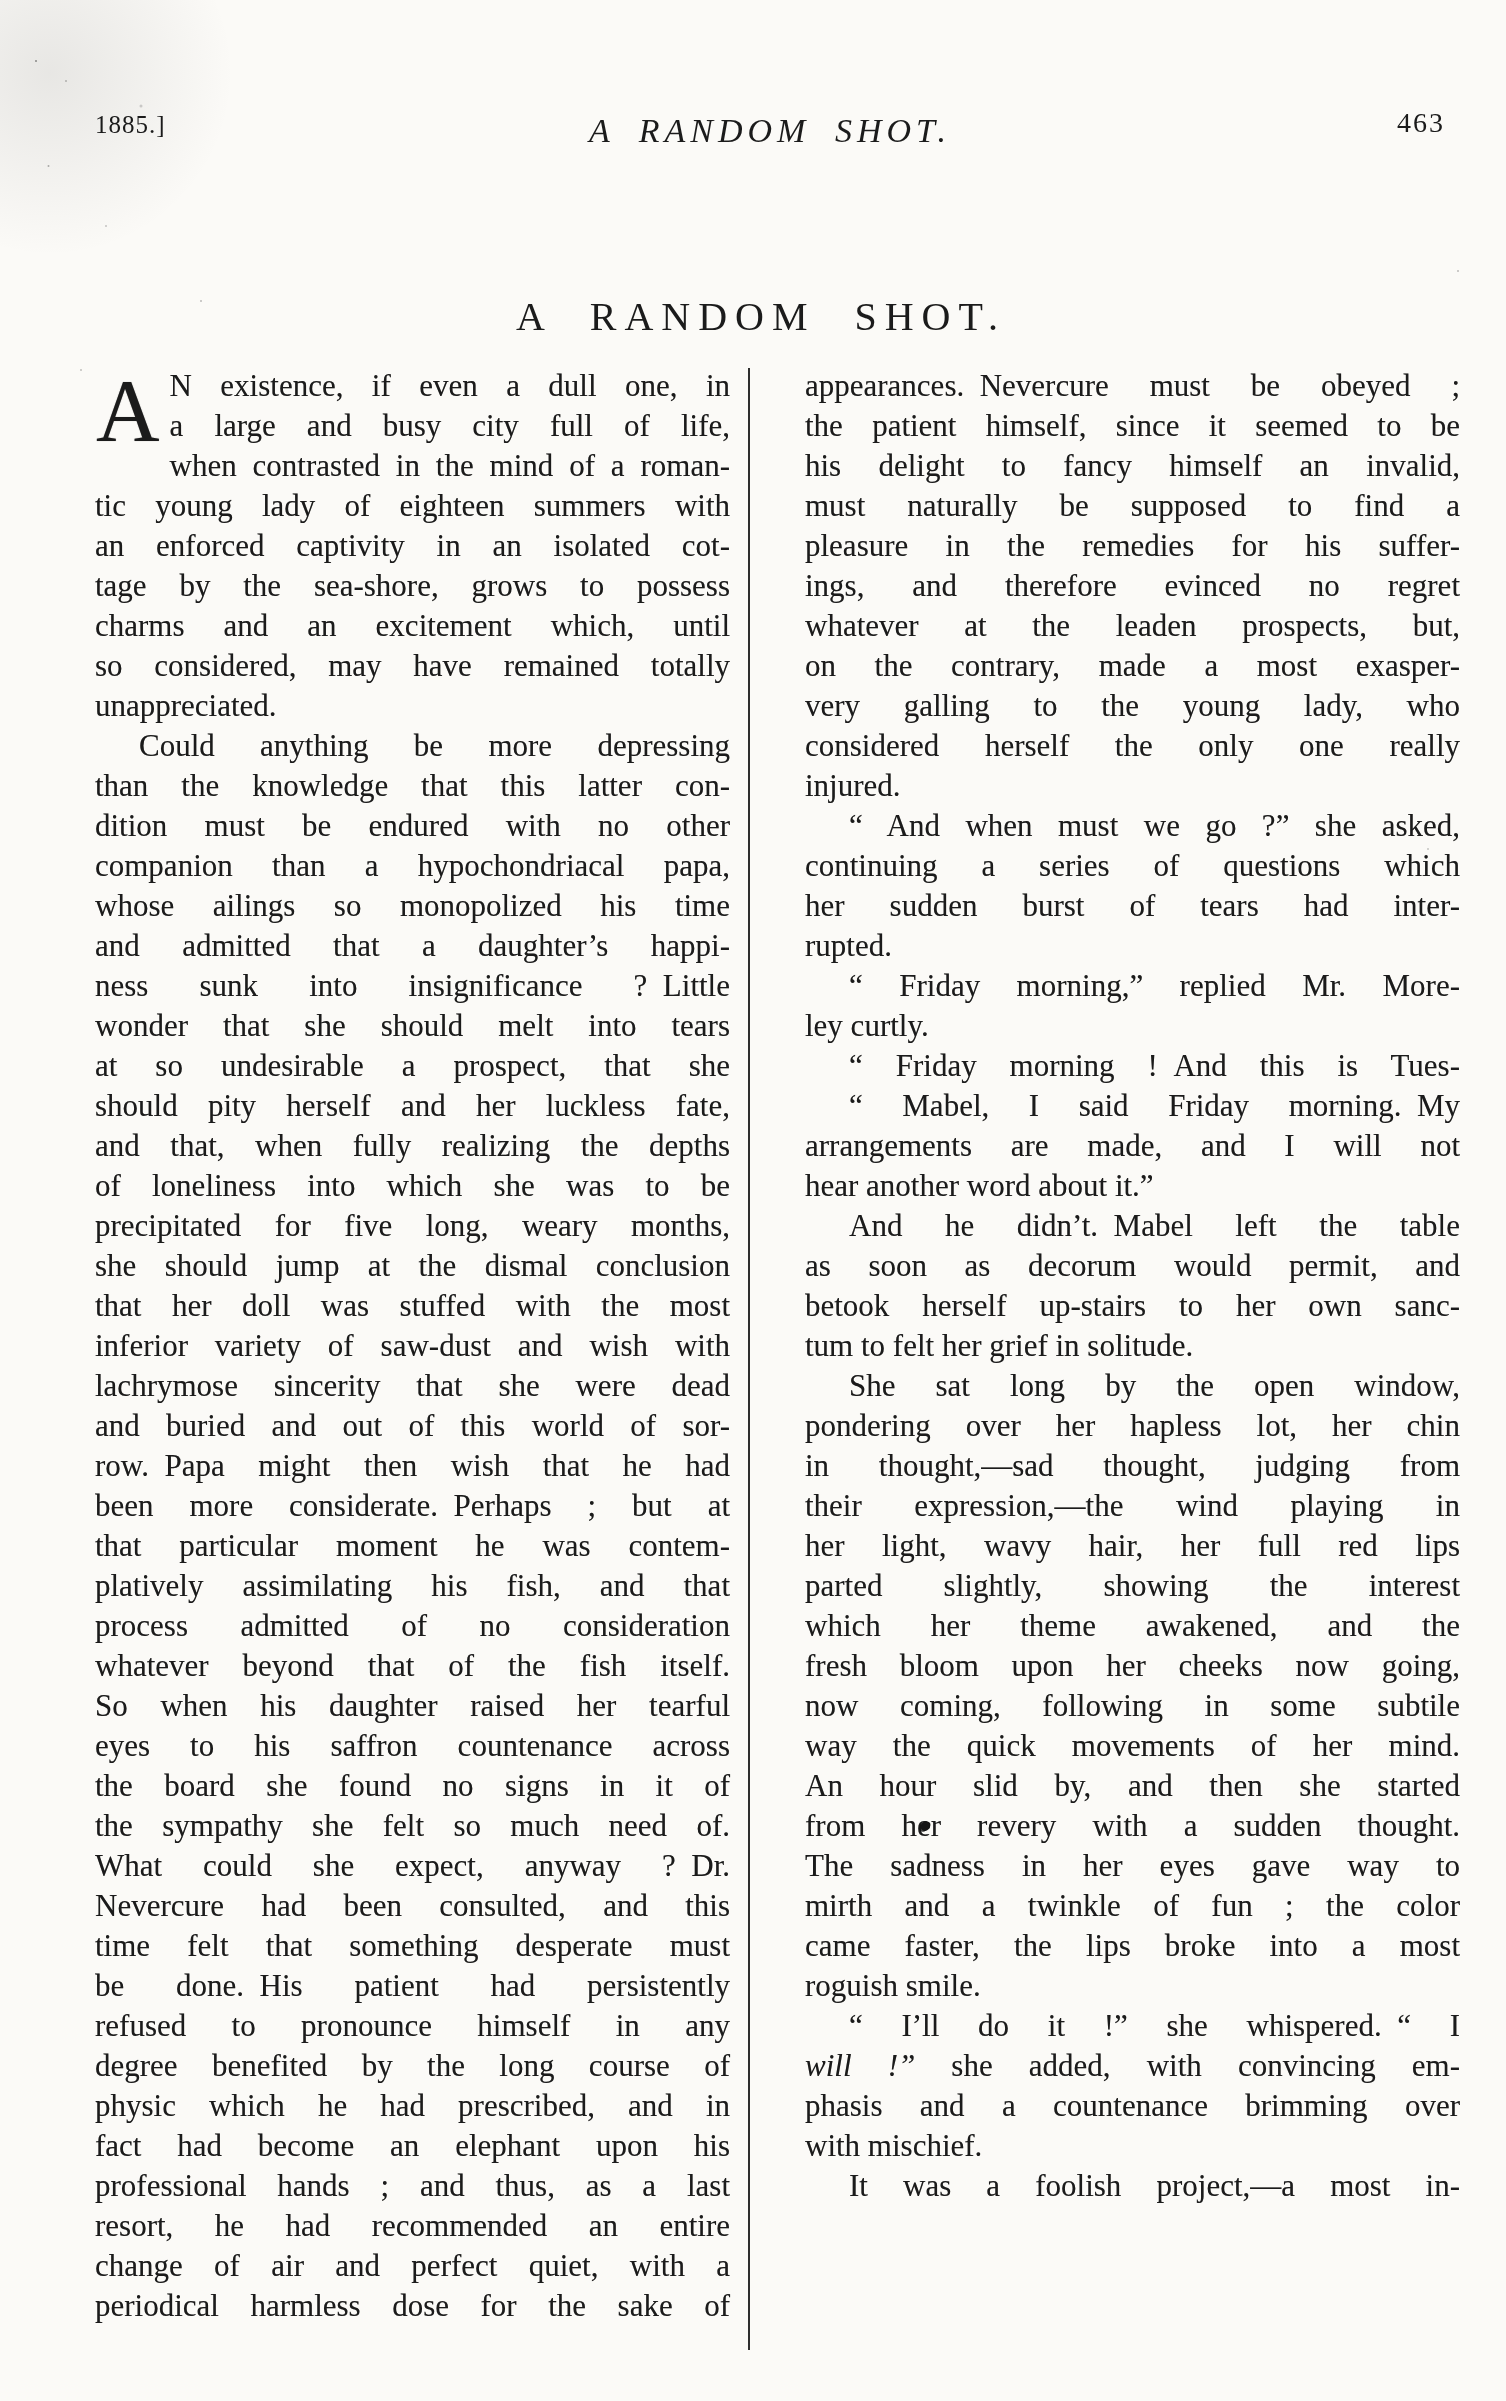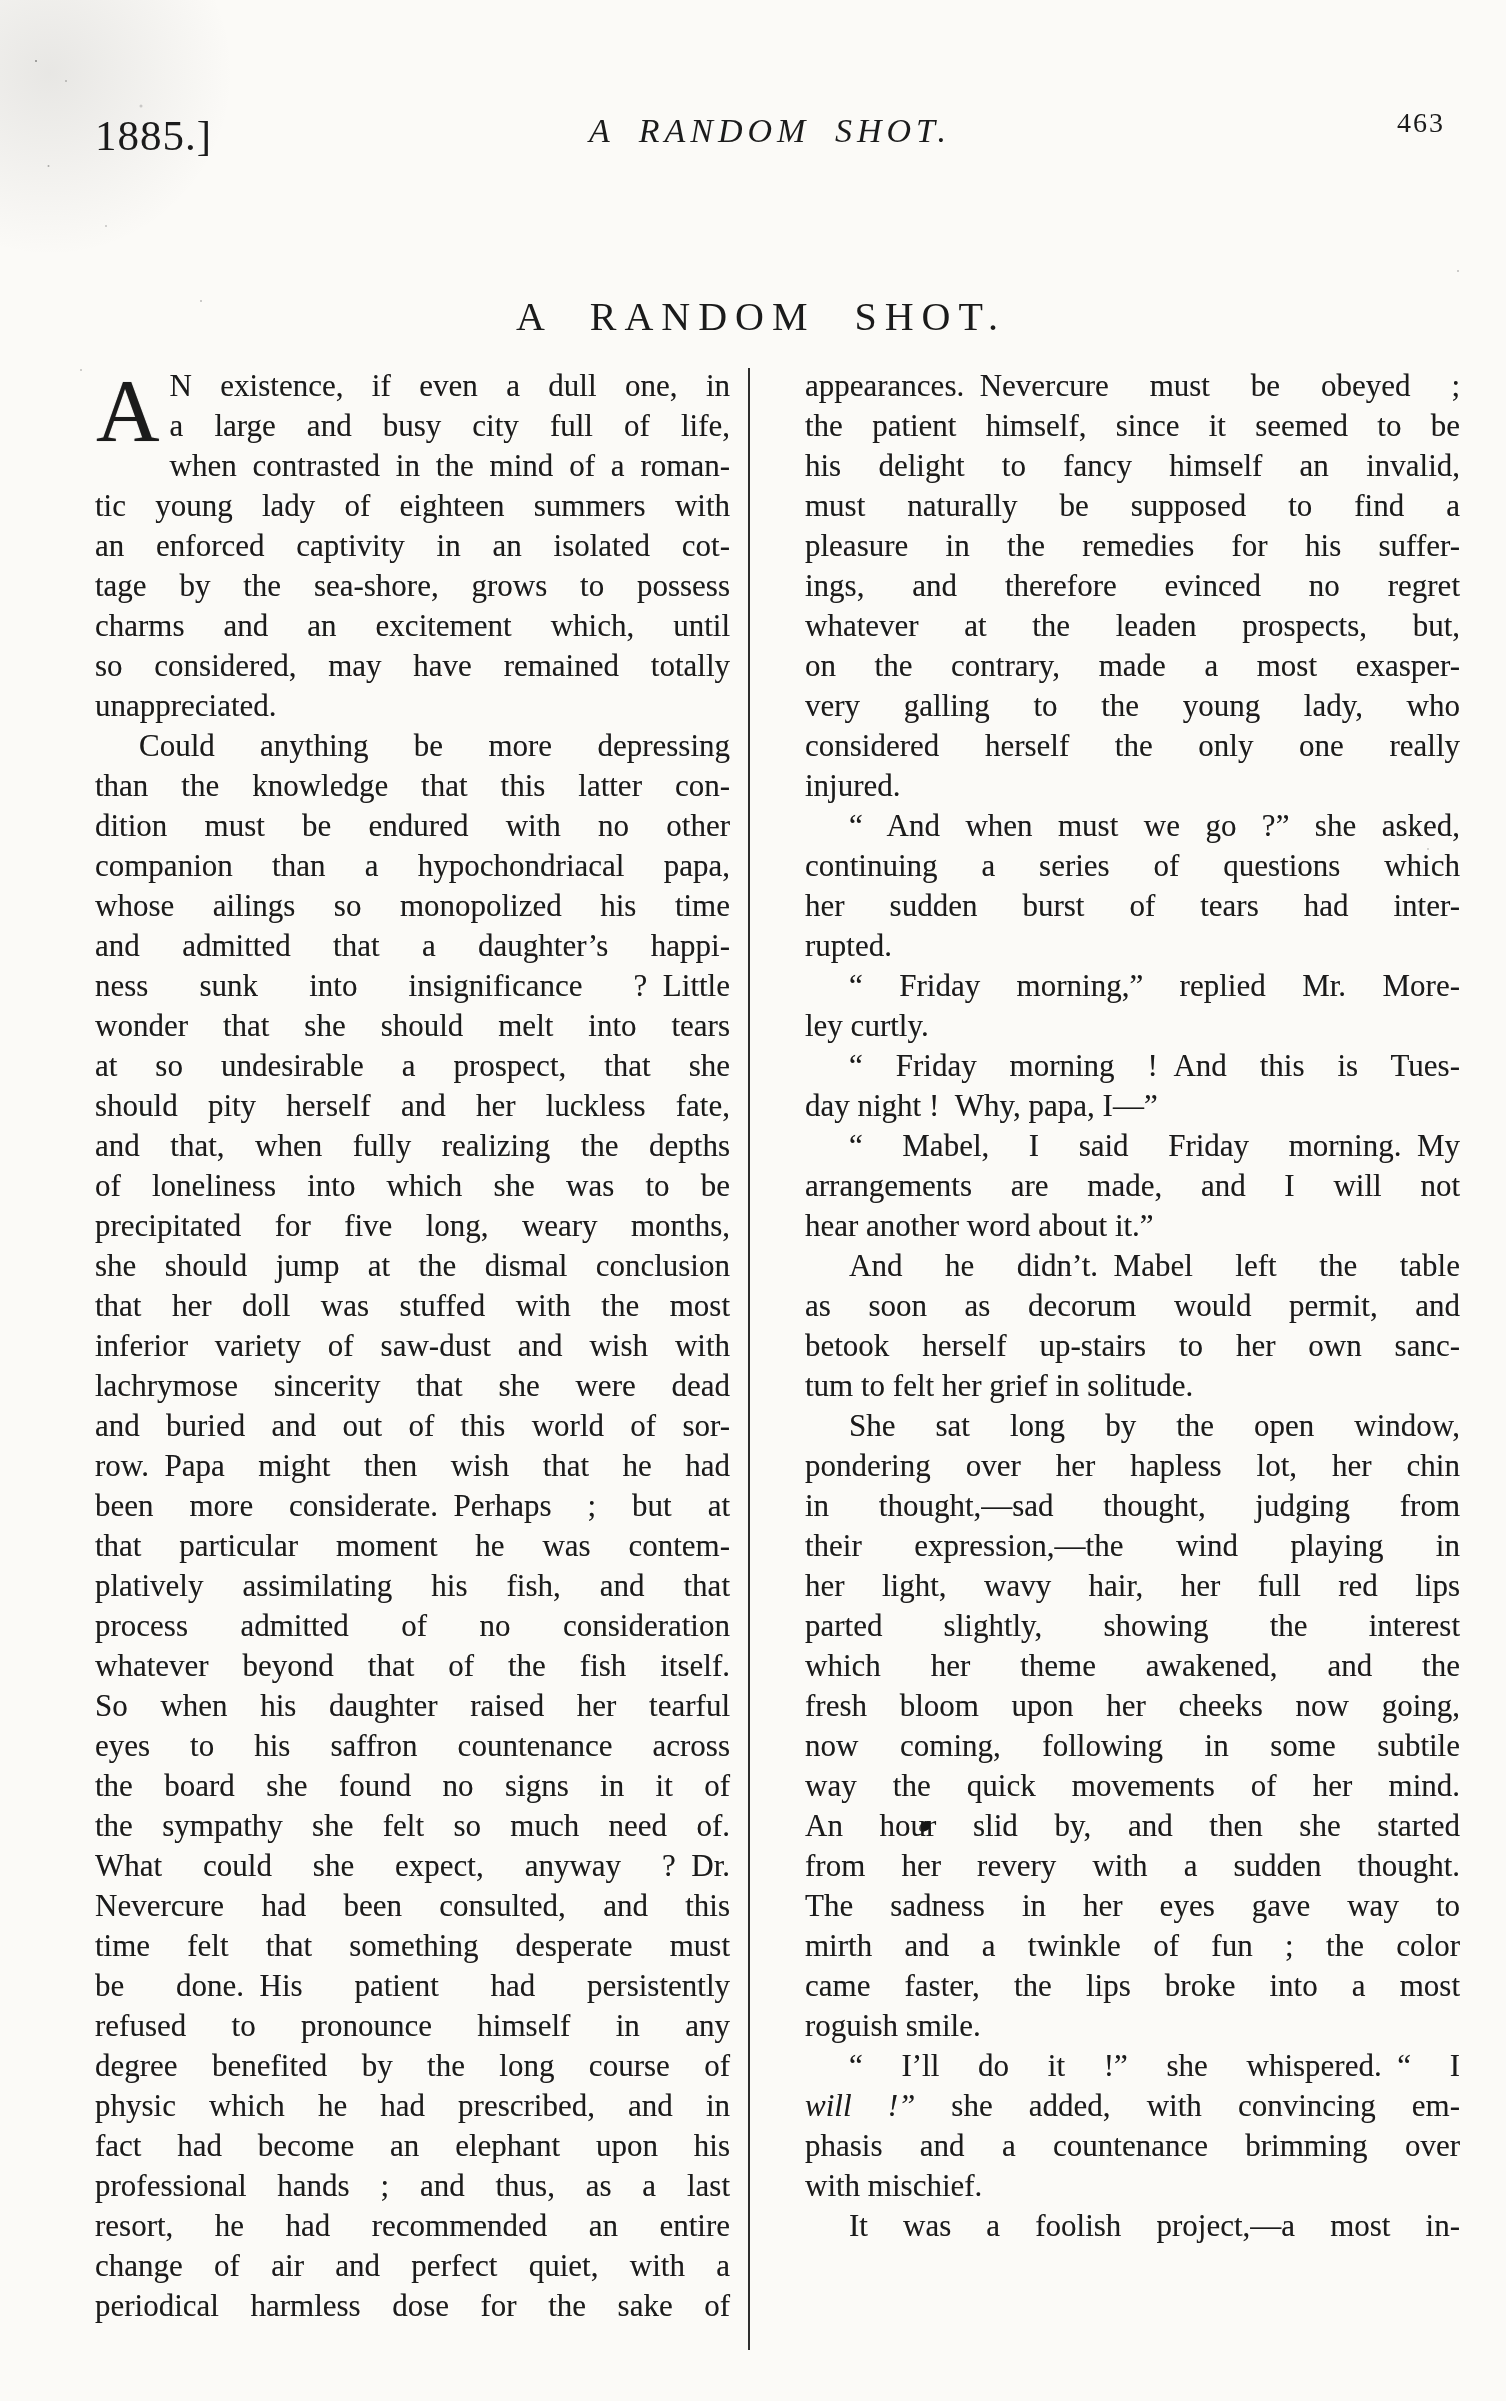--- a/index.html
+++ b/index.html
@@ -3,21 +3,21 @@
 <meta charset="utf-8">
 <style>
   html,body{margin:0;padding:0;background:#fbfaf7;}
   .page{
     position:relative;width:1507px;height:2401px;overflow:hidden;
     background:#fbfaf7;color:#1b1b1b;
     font-family:"Liberation Serif",serif;
   }
   
   .runhead{position:absolute;left:95px;right:62px;top:103px;height:55px;}
-  .rh-year{position:absolute;left:0;top:8px;font-size:43px;letter-spacing:1px;}
+  .rh-year{position:absolute;left:0;top:8px;font-size:25px;letter-spacing:1px;}
   .rh-title{
     position:absolute;left:0;right:0;top:9px;text-align:center;
     font-style:italic;font-size:34px;letter-spacing:5px;word-spacing:11px;
   }
   .rh-page{position:absolute;right:0;top:4px;font-size:28px;letter-spacing:2px;}
   
   .art-title{
     position:absolute;left:95px;right:80px;top:293px;text-align:center;
     font-size:40px;letter-spacing:8px;word-spacing:21px;
   }
@@ -149,21 +149,20 @@
         <div class="line">continuing a series of questions which</div>
         <div class="line">her sudden burst of tears had inter-</div>
         <div class="line last">rupted.</div>
       </div>
       <div class="para">
         <div class="line indent">“ Friday morning,” replied Mr. More-</div>
         <div class="line last">ley curtly.</div>
       </div>
       <div class="para">
         <div class="line indent">“ Friday morning ! And this is Tues-</div>
-        <div class="line last">day night ! Why, papa, I—”</div>
       </div>
       <div class="para">
         <div class="line indent">“ Mabel, I said Friday morning. My</div>
         <div class="line">arrangements are made, and I will not</div>
         <div class="line last">hear another word about it.”</div>
       </div>
       <div class="para">
         <div class="line indent">And he didn’t. Mabel left the table</div>
         <div class="line">as soon as decorum would permit, and</div>
         <div class="line">betook herself up-stairs to her own sanc-</div>

